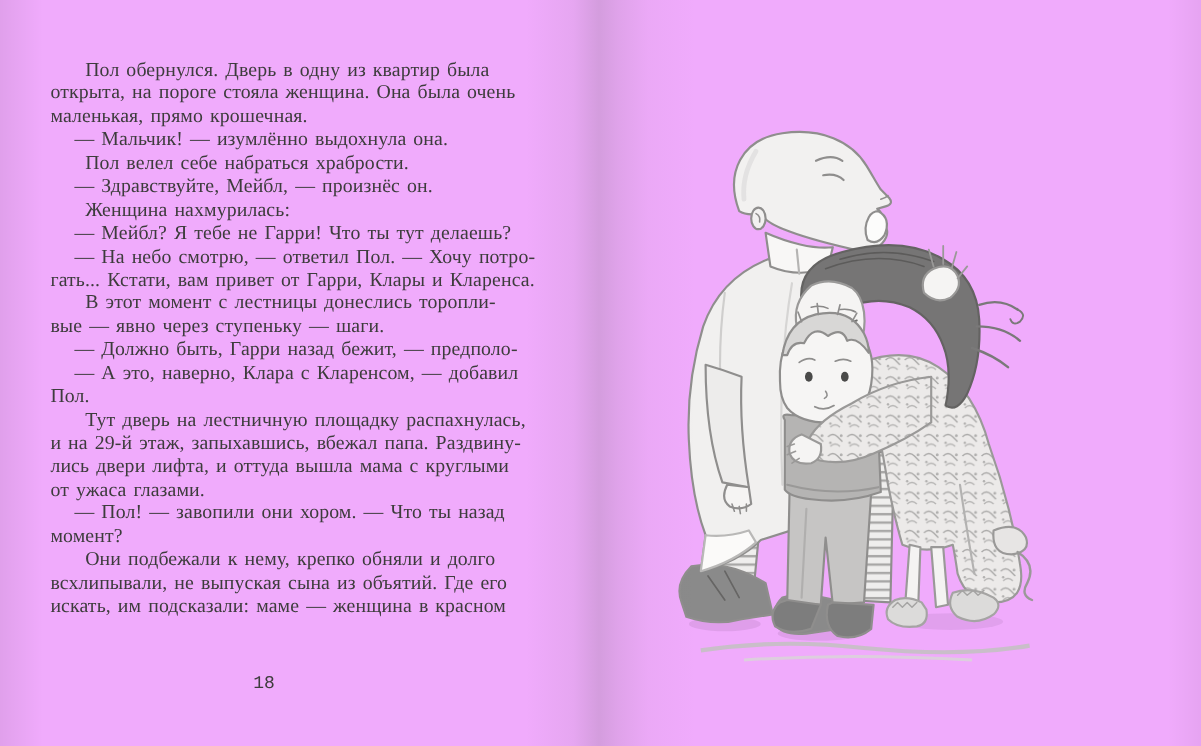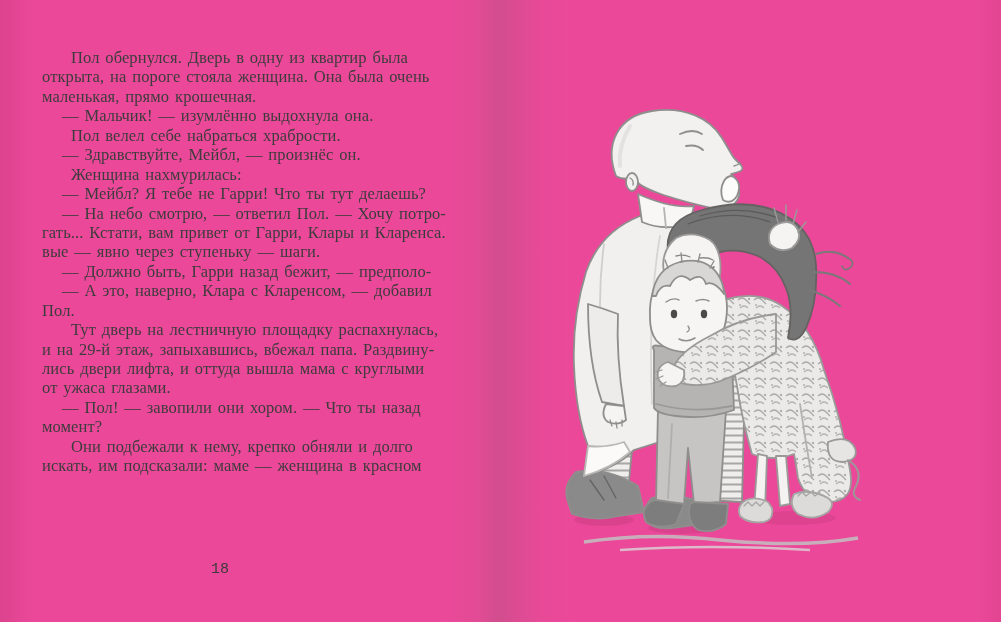--- a/index.html
+++ b/index.html
@@ -3,21 +3,21 @@
 <meta charset="utf-8">
 <style>
   html,body{margin:0;padding:0;}
   body{
     width:1001px;height:622px;
     font-family:"Liberation Serif","DejaVu Serif",serif;
     background:#f6f6f6;
     overflow:hidden;
   }
   .spread{
-    position:relative;width:1001px;height:622px;background:#ec4899;overflow:hidden;
+    position:relative;width:1001px;height:622px;background:#f0abfc;overflow:hidden;
   }
   .edge-left{
     position:absolute;left:0;top:0;width:36px;height:622px;pointer-events:none;
     background:linear-gradient(90deg,rgba(0,0,0,0.065),rgba(0,0,0,0));
   }
   .edge-right{
     position:absolute;right:0;top:0;width:28px;height:622px;pointer-events:none;
     background:linear-gradient(270deg,rgba(0,0,0,0.045),rgba(0,0,0,0));
   }
   .gutter{
@@ -55,31 +55,33 @@
       <div class="ln para">Пол обернулся. Дверь в одну из квартир была</div>
       <div class="ln cont">открыта, на пороге стояла женщина. Она была очень</div>
       <div class="ln cont">маленькая, прямо крошечная.</div>
       <div class="ln dialog">— Мальчик! — изумлённо выдохнула она.</div>
       <div class="ln para">Пол велел себе набраться храбрости.</div>
       <div class="ln dialog">— Здравствуйте, Мейбл, — произнёс он.</div>
       <div class="ln para">Женщина нахмурилась:</div>
       <div class="ln dialog">— Мейбл? Я тебе не Гарри! Что ты тут делаешь?</div>
       <div class="ln dialog">— На небо смотрю, — ответил Пол. — Хочу потро-</div>
       <div class="ln cont">гать... Кстати, вам привет от Гарри, Клары и Кларенса.</div>
+      <div class="ln para">В этот момент с лестницы донеслись торопли-</div>
       <div class="ln cont">вые — явно через ступеньку — шаги.</div>
       <div class="ln dialog">— Должно быть, Гарри назад бежит, — предполо-</div>
       <div class="ln dialog">— А это, наверно, Клара с Кларенсом, — добавил</div>
       <div class="ln cont">Пол.</div>
       <div class="ln para">Тут дверь на лестничную площадку распахнулась,</div>
       <div class="ln cont">и на 29-й этаж, запыхавшись, вбежал папа. Раздвину-</div>
       <div class="ln cont">лись двери лифта, и оттуда вышла мама с круглыми</div>
       <div class="ln cont">от ужаса глазами.</div>
       <div class="ln dialog">— Пол! — завопили они хором. — Что ты назад</div>
       <div class="ln cont">момент?</div>
       <div class="ln para">Они подбежали к нему, крепко обняли и долго</div>
+      <div class="ln cont">всхлипывали, не выпуская сына из объятий. Где его</div>
       <div class="ln cont">искать, им подсказали: маме — женщина в красном</div>
     </div>
 
   <div class="page-number">18</div>
 
   <svg class="illustration" viewBox="0 0 320 458" xmlns="http://www.w3.org/2000/svg" aria-label="Карандашный рисунок: папа и мама крепко обнимают встревоженного мальчика">
     <defs>
       <pattern id="stripes" width="8" height="7" patternUnits="userSpaceOnUse">
         <rect width="8" height="7" fill="#efeeed"></rect>
         <line x1="0" y1="2.5" x2="8" y2="2.5" stroke="#a8a7a6" stroke-width="2"></line>

